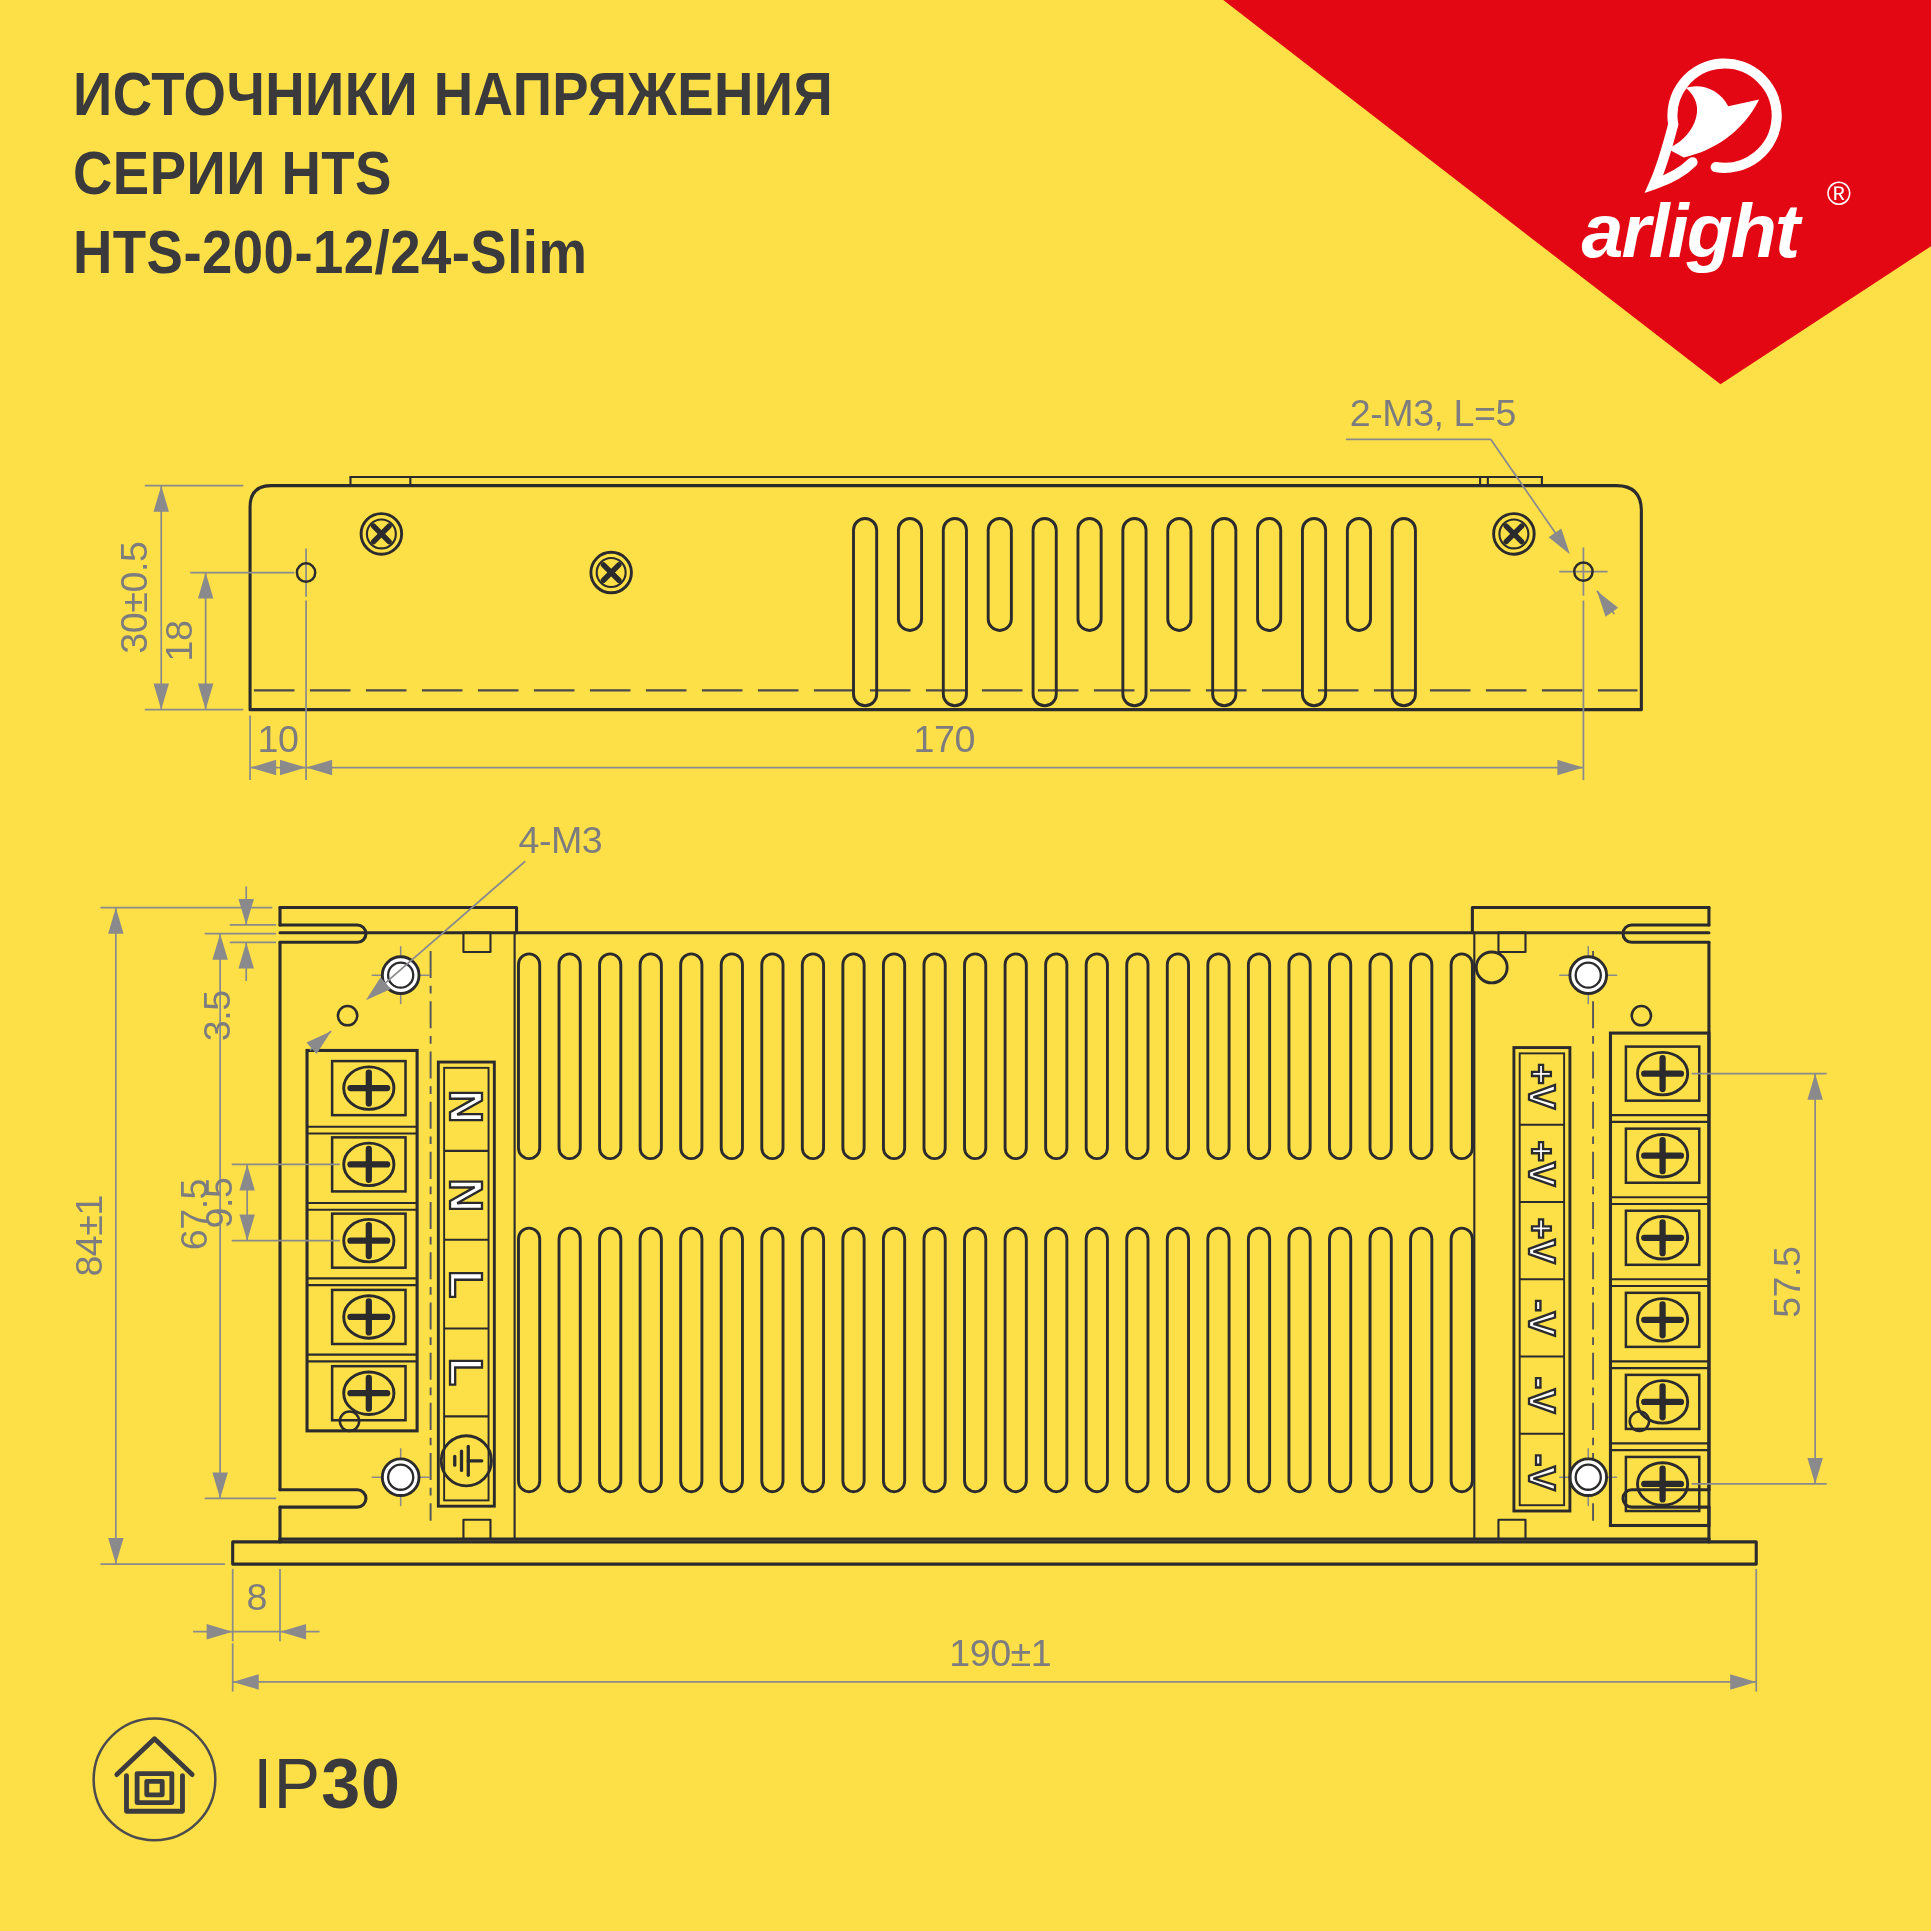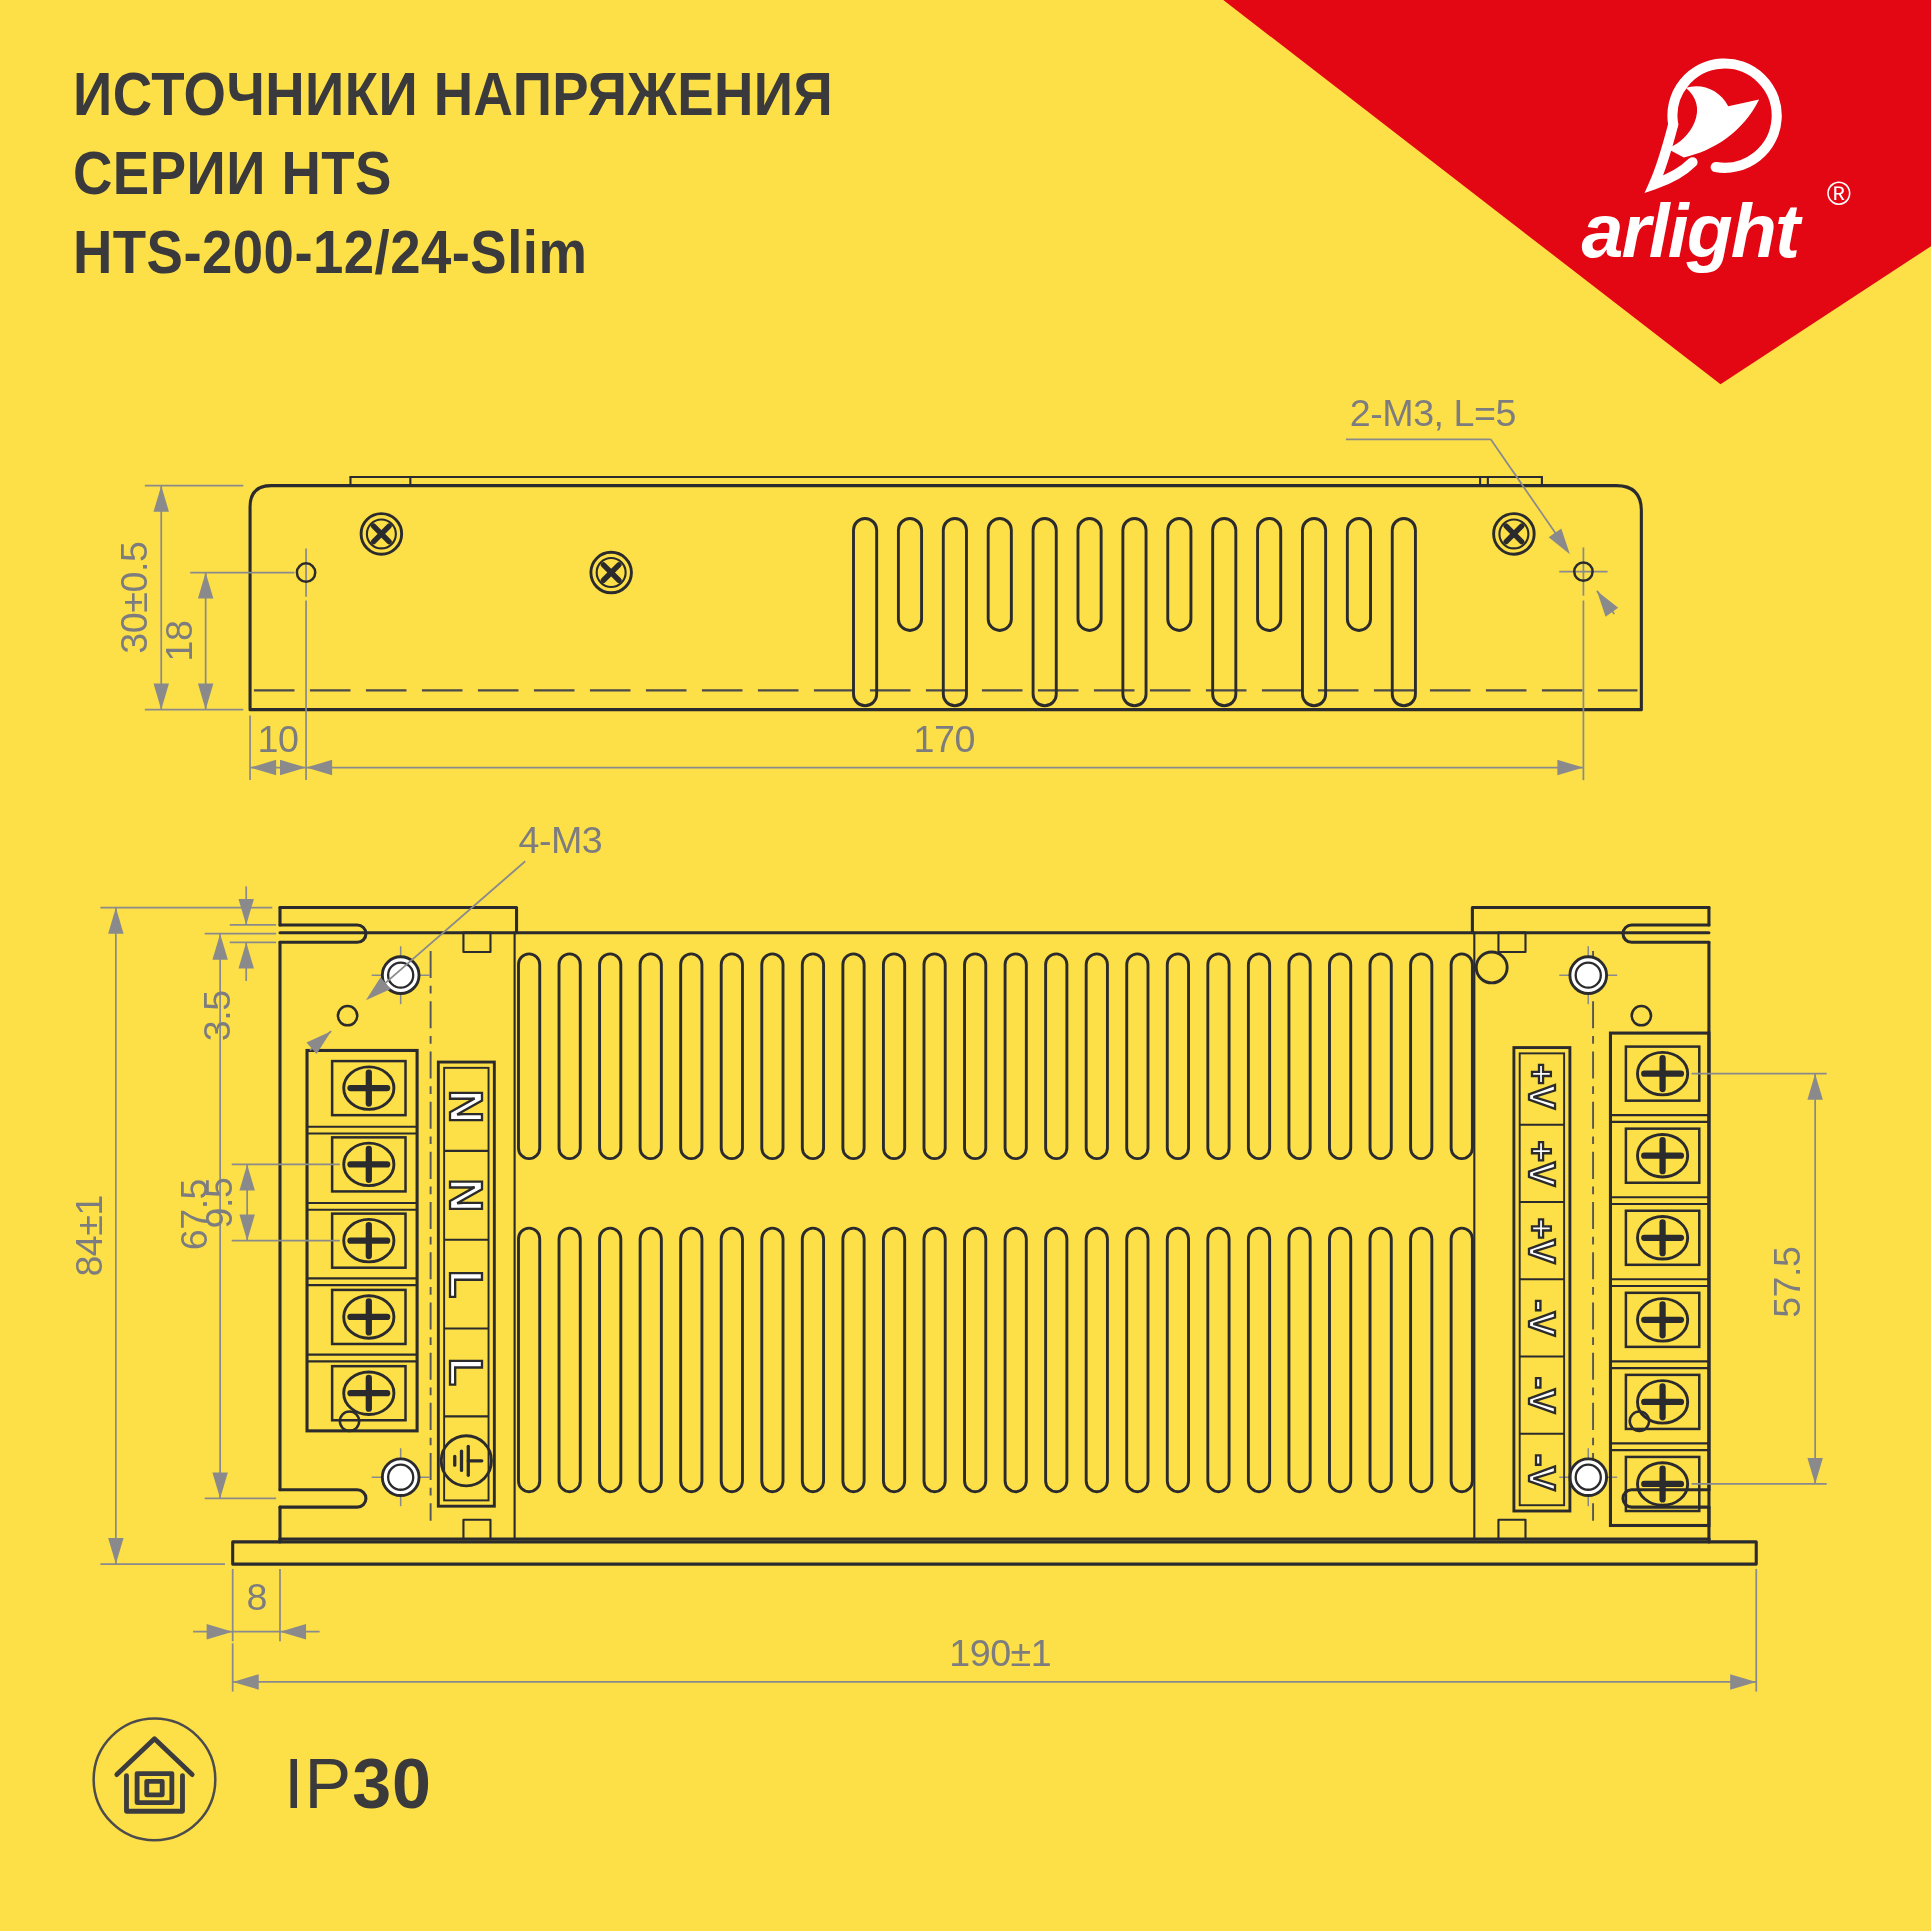--- a/index.html
+++ b/index.html
@@ -13,21 +13,21 @@
   .lnt  {fill:none;stroke:#2b2b2d;stroke-width:2.2;stroke-linejoin:round;stroke-linecap:round;}
   .slots rect{fill:none;stroke:#2b2b2d;stroke-width:3;}
   .dash {fill:none;stroke:#4a4a4c;stroke-width:2.2;stroke-dasharray:42 16;}
   .cdash{fill:none;stroke:#55555a;stroke-width:2;stroke-dasharray:28 8 8 8;}
   .dim  {fill:none;stroke:#8a8a8c;stroke-width:1.8;}
   .arr  {fill:#8a8a8c;stroke:none;}
   .dimtxt{fill:#7d7d7f;font-size:39px;letter-spacing:-0.5px;}
   .holl {fill:#ffffff;stroke:#2b2b2d;stroke-width:2.4;font-weight:700;}
   .badge-text{position:absolute;left:253px;top:1744px;font-size:70px;color:#3a3a3c;letter-spacing:1px;}
   .badge-text b{font-weight:700;}
-  .badge-text span{font-weight:400;margin-left:31px;}
+  .badge-text span{font-weight:400;}
 </style>
 </head>
 <body>
 
 <div class="page">
 
   
   <div class="title">
     <div>ИСТОЧНИКИ НАПРЯЖЕНИЯ</div>
     <div>СЕРИИ HTS</div>

